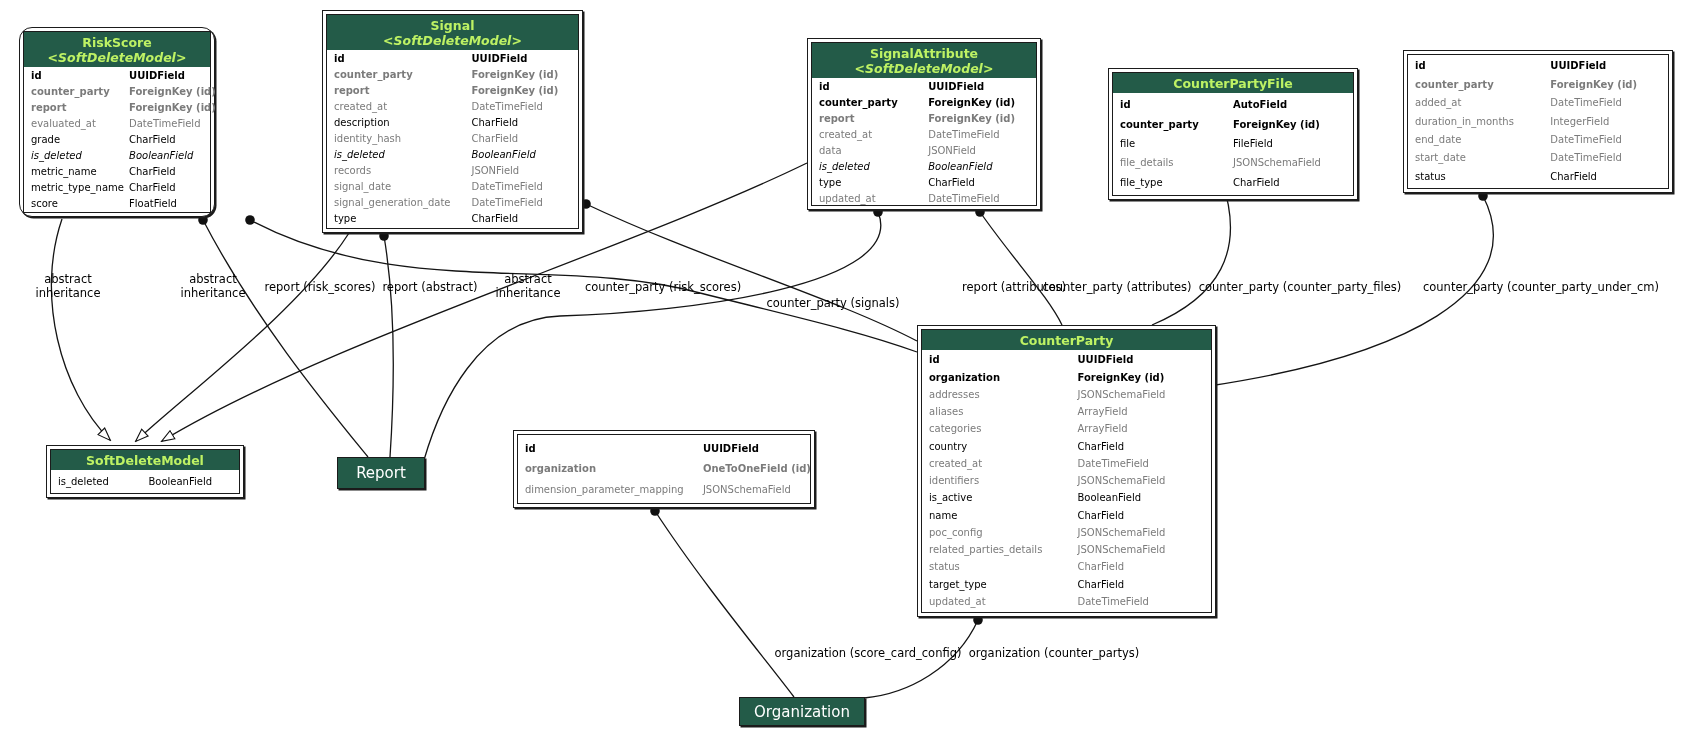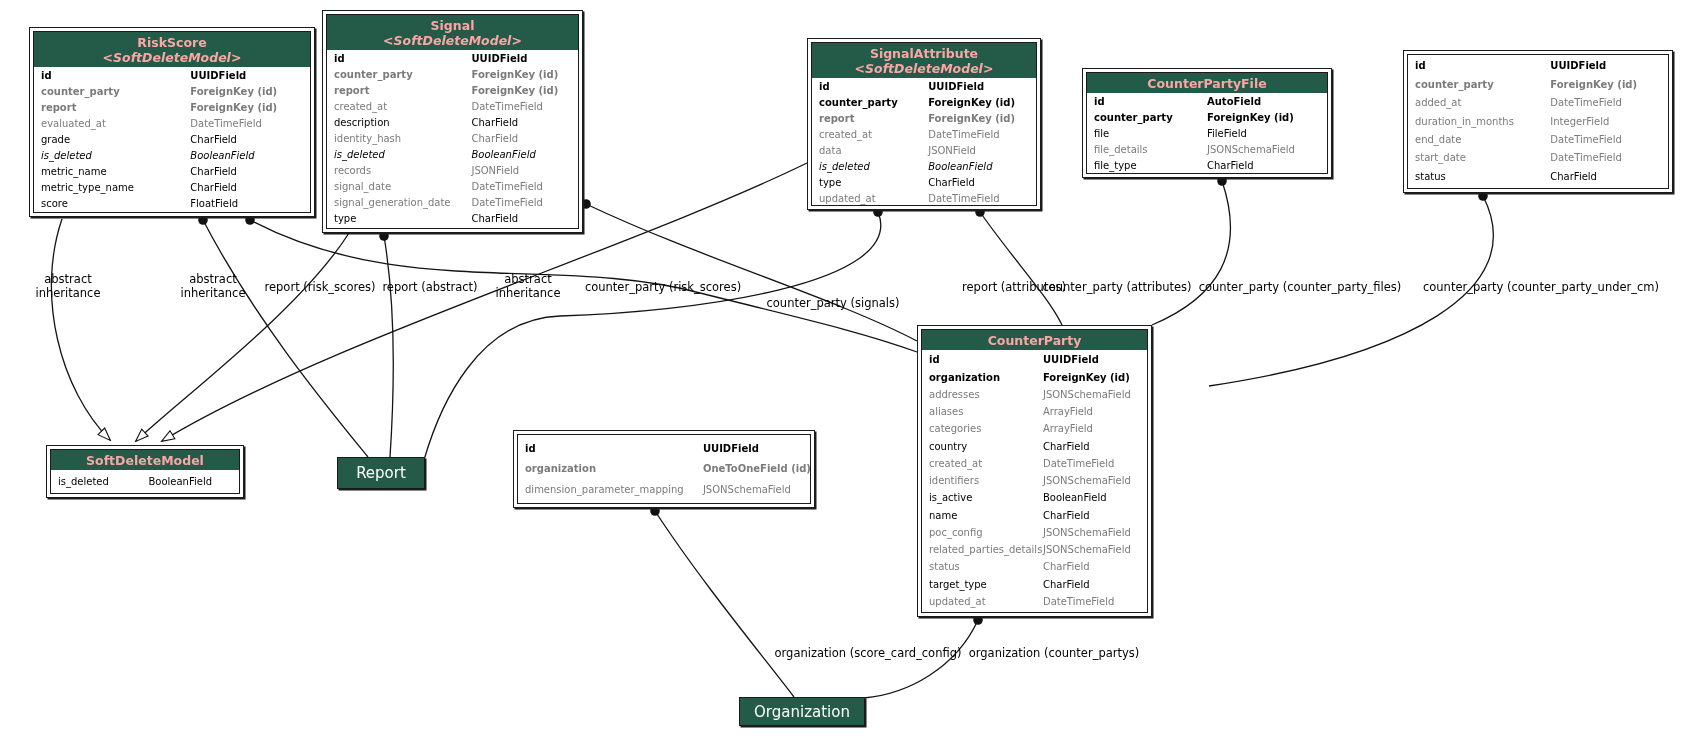--- a/index.html
+++ b/index.html
@@ -3,21 +3,21 @@
 <meta charset="utf-8">
 <style>
   html,body{margin:0;padding:0;background:#ffffff;}
   body{font-family:"DejaVu Sans","Liberation Sans",sans-serif;}
   #canvas{position:relative;width:1688px;height:736px;background:#fff;overflow:hidden;}
   #edges{position:absolute;left:0;top:0;z-index:0;}
   .node{position:absolute;z-index:2;background:#fff;border:1.4px solid #1b1b1b;
         box-shadow:1.5px 1.5px 0 0 #1b1b1b;padding:3px;box-sizing:border-box;
         display:flex;flex-direction:column;}
   .ntable{flex:1;border:1px solid #1b1b1b;display:flex;flex-direction:column;background:#fff;min-height:0;}
-  .nhead{background:var(--hdr,#235b48);color:#fca5a5;font-weight:bold;text-align:center;
+  .nhead{background:var(--hdr,#235b48);color:#bef264;font-weight:bold;text-align:center;
          font-size:12.5px;line-height:15px;padding:3px 4px 2px 4px;white-space:nowrap;}
   .nhead .sub{font-style:italic;display:block;}
   .nbody{flex:1;display:flex;flex-direction:column;justify-content:space-evenly;padding:1px 0;min-height:0;}
   .frow{display:grid;grid-template-columns:var(--cols,55% 45%);padding:0 7px;
         font-size:10px;line-height:16px;white-space:nowrap;}
   .f-pk,.f-rel{font-weight:bold;color:#000;}
   .f-rel-blank{font-weight:bold;color:#7b7b7b;}
   .f-blank{color:#7b7b7b;}
   .f-plain{color:#000;}
   .f-abstract{font-style:italic;color:#000;}
@@ -50,21 +50,21 @@
       <path marker-start="url(#m-dot)" d="M 586 204 C 700 258 835 298 917 341"></path>
       <path marker-start="url(#m-dot)" d="M 878 212 C 908 285 690 312 560 316 C 478 319 440 405 424 460"></path>
       <path marker-start="url(#m-dot)" d="M 980 212 C 1012 258 1048 296 1062 325"></path>
       <path marker-start="url(#m-dot)" d="M 1222 181 C 1246 252 1218 297 1152 325"></path>
       <path marker-start="url(#m-dot)" d="M 1483 196 C 1532 292 1402 357 1209 386"></path>
       <path marker-start="url(#m-dot)" d="M 655 511 C 700 580 762 655 794 697"></path>
       <path marker-start="url(#m-dot)" d="M 978 620 C 956 668 908 694 864 698"></path>
     </g>
   </svg>
   <div id="nodes">
-      <div class="node" style="left: 29px; top: 27px; width: 286px; height: 190px; --cols: 57% 43%;">
+      <div class="node" style="left: 19px; top: 27px; width: 196px; height: 190px; border-radius: 13px; --cols: 57% 43%;">
         <div class="ntable">
           <div class="nhead"><span>RiskScore</span><span class="sub">&lt;SoftDeleteModel&gt;</span></div>
           <div class="nbody">
             <div class="frow f-pk">
               <span>id</span>
               <span>UUIDField</span>
             </div>
             <div class="frow f-rel-blank">
               <span>counter_party</span>
               <span>ForeignKey (id)</span>
@@ -183,21 +183,21 @@
               <span>type</span>
               <span>CharField</span>
             </div>
             <div class="frow f-blank">
               <span>updated_at</span>
               <span>DateTimeField</span>
             </div>
           </div>
         </div>
       </div>
-      <div class="node" style="left: 1082px; top: 68px; width: 250px; height: 110px; justify-content: center; --cols: 50% 50%;">
+      <div class="node" style="left: 1108px; top: 68px; width: 250px; height: 132px; justify-content: center; --cols: 50% 50%;">
         <div class="ntable">
           <div class="nhead"><span>CounterPartyFile</span></div>
           <div class="nbody">
             <div class="frow f-pk">
               <span>id</span>
               <span>AutoField</span>
             </div>
             <div class="frow f-rel">
               <span>counter_party</span>
               <span>ForeignKey (id)</span>
@@ -273,21 +273,21 @@
               <span>organization</span>
               <span>OneToOneField (id)</span>
             </div>
             <div class="frow f-blank">
               <span>dimension_parameter_mapping</span>
               <span>JSONSchemaField</span>
             </div>
           </div>
         </div>
       </div>
-      <div class="node" style="left: 917px; top: 325px; width: 235px; height: 292px; --cols: 54% 46%;">
+      <div class="node" style="left: 917px; top: 325px; width: 299px; height: 292px; --cols: 54% 46%;">
         <div class="ntable">
           <div class="nhead"><span>CounterParty</span></div>
           <div class="nbody">
             <div class="frow f-pk">
               <span>id</span>
               <span>UUIDField</span>
             </div>
             <div class="frow f-rel">
               <span>organization</span>
               <span>ForeignKey (id)</span>

